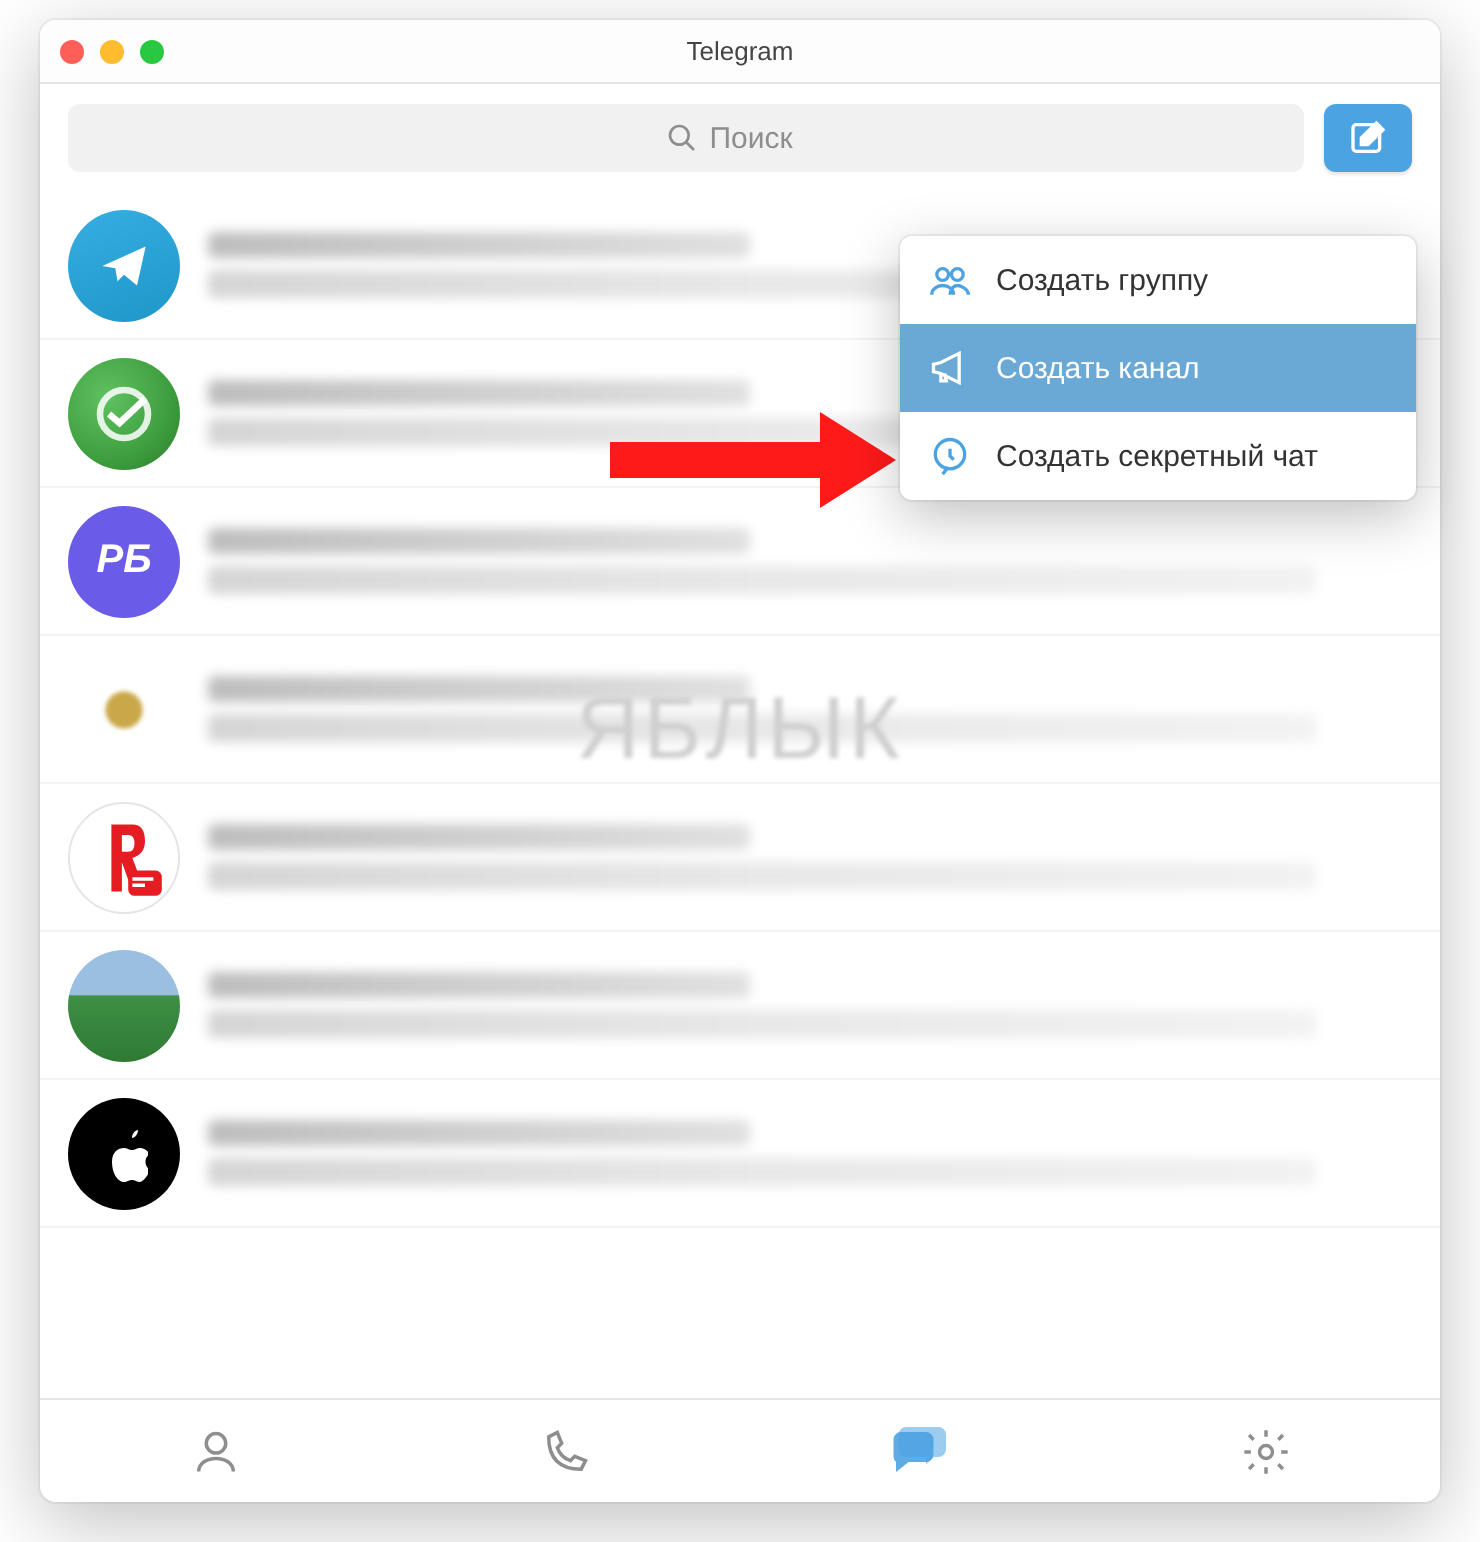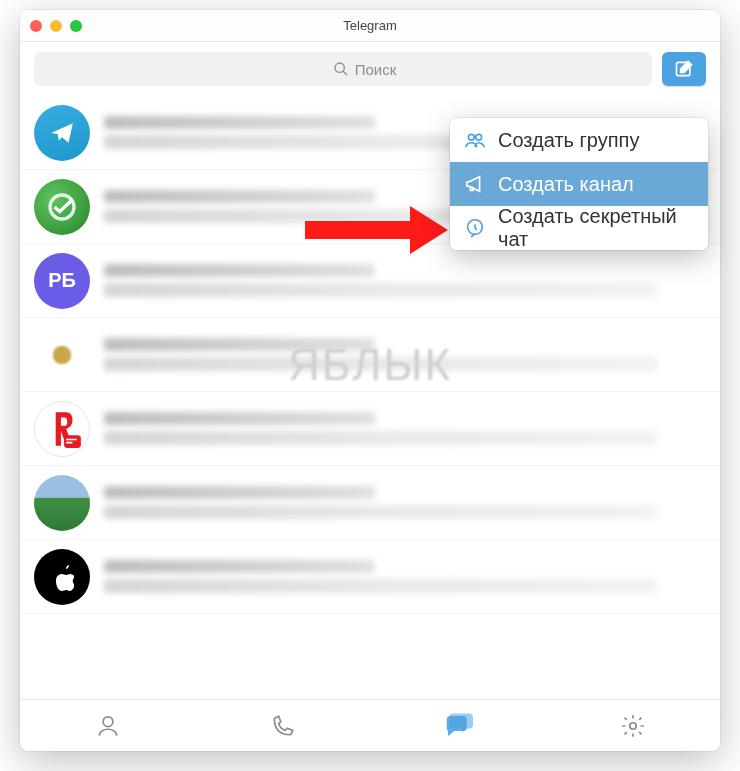--- a/index.html
+++ b/index.html
@@ -82,21 +82,21 @@
       background: linear-gradient(90deg, #d5d5d5 0%, #e8e8e8 50%, #f2f2f2 100%);
       border-radius: 3px;
       filter: blur(3px);
       margin: 6px 0;
     }
     .blur-line.short { width: 45%; height: 13px; background: linear-gradient(90deg, #bdbdbd 0%, #e0e0e0 100%); }
     .blur-line.long { width: 92%; }
     
     .av-telegram { background: linear-gradient(160deg, #37aee2 0%, #1e96c8 100%); }
     .av-sber { background: radial-gradient(circle at 35% 35%, #5fc15f 0%, #3d9f3d 60%, #2d7a2d 100%); }
-    .av-rb { background: #6b5ce7; font-size: 20px; }
+    .av-rb { background: #6b5ce7; font-size: 20px; font-style: italic; }
     .av-eagle {
       background:
         radial-gradient(ellipse 90% 35% at 50% 20%, #fff 0%, #fff 100%),
         radial-gradient(ellipse 90% 40% at 50% 50%, #2c4fa0 0%, #2c4fa0 100%),
         radial-gradient(ellipse 90% 35% at 50% 82%, #d22 0%, #d22 100%);
       background-color: #d22;
       position: relative;
     }
     .av-eagle::after{
       content:""; position:absolute; top:50%; left:50%; width:32px; height:32px; transform:translate(-50%,-50%);
@@ -134,21 +134,21 @@
       box-shadow: 0 8px 28px rgba(0,0,0,0.25), 0 0 0 1px rgba(0,0,0,0.06);
       overflow: hidden;
       z-index: 10;
     }
     .popup-item {
       height: 44px;
       display: flex;
       align-items: center;
       padding: 16px 14px;
       gap: 12px;
-      font-size: 20px;
+      font-size: 15px;
       color: #333;
       cursor: pointer;
     }
     .popup-item .p-icon { width: 22px; height: 22px; display:flex; align-items:center; justify-content:center; color:#4ba3e2; }
     .popup-item.selected { background: #6aa9d6; color: #fff; }
     .popup-item.selected .p-icon { color: #fff; }
     
     .arrow {
       position: absolute;
       top: 200px; left: 300px;

